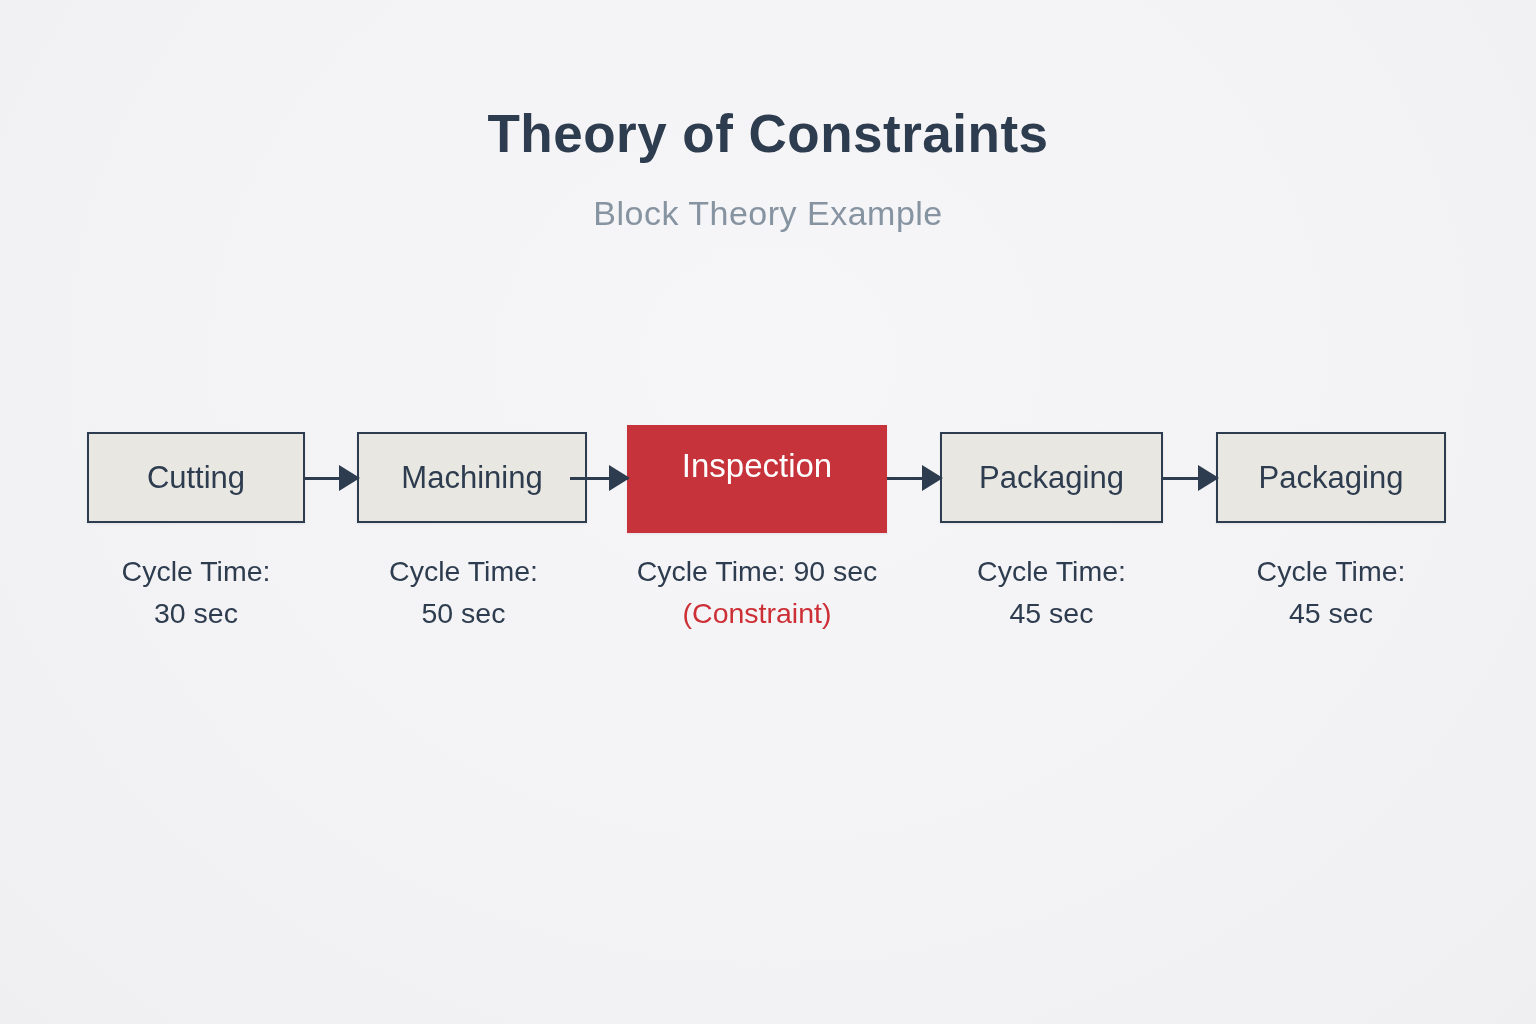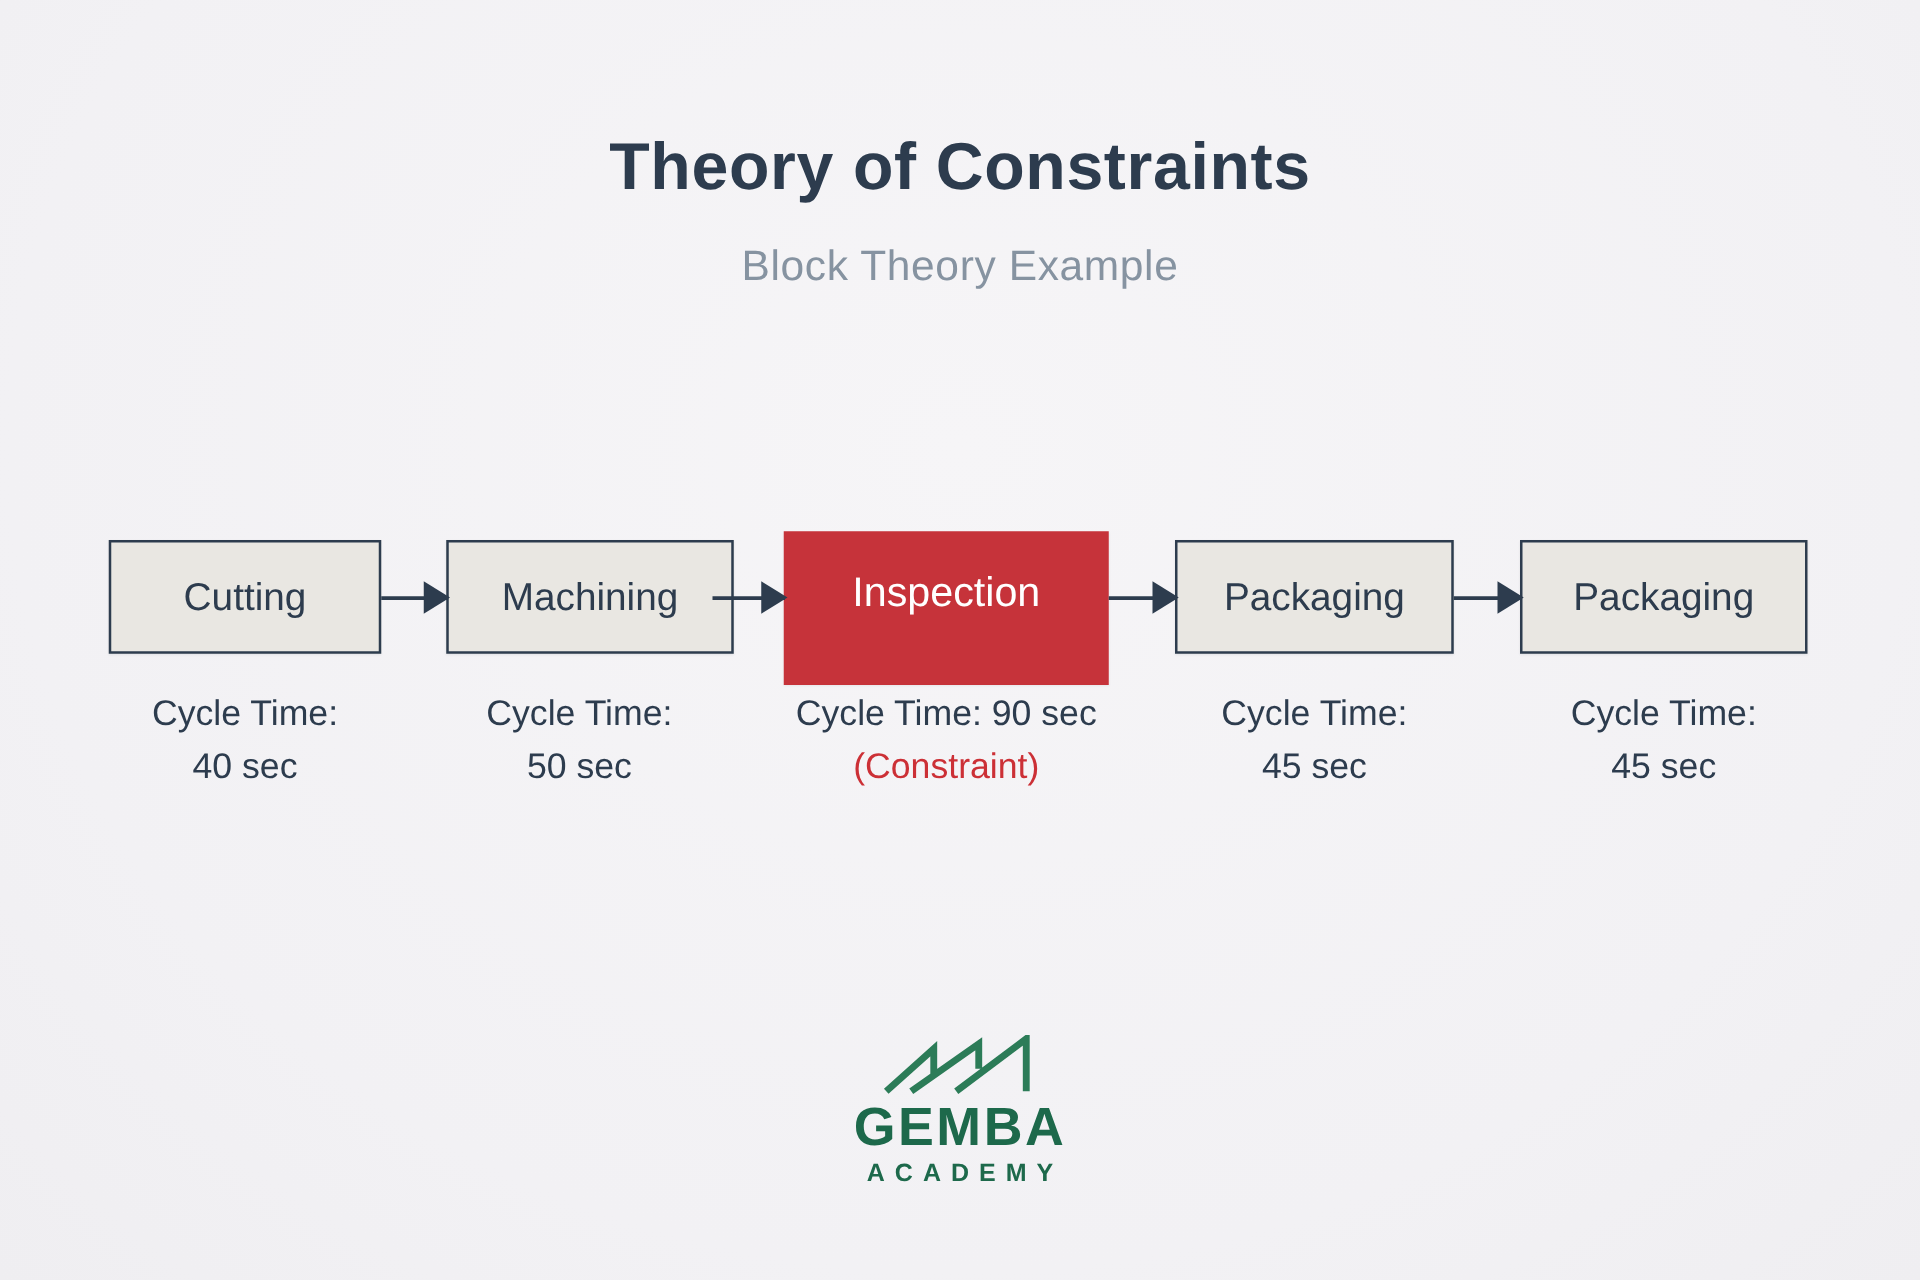--- a/index.html
+++ b/index.html
@@ -33,21 +33,21 @@
     background:#e9e7e2;
     border:2.5px solid #2d3c4e;
     box-sizing:border-box;
     display:flex;align-items:center;justify-content:center;
     font-size:31px;font-weight:400;color:#2d3c4e;
     box-shadow:0 1px 2px rgba(40,50,65,0.08);
   }
   .block.b0{left:87px;width:218px;}
   .block.b1{left:357px;width:230px;}
   .block.b2{
-    left:627px;width:260px;top:425px;height:123px;
+    left:627px;width:260px;top:425px;height:108px;
     background:#c6333a;border:none;color:#ffffff;
     font-size:33px;padding-bottom:26px;
   }
   .block.b3{left:940px;width:223px;}
   .block.b4{left:1216px;width:230px;}
 
   
   .arrow{position:absolute;top:465px;height:26px;}
   .arrow .shaft{
     position:absolute;left:0;top:11.5px;height:3px;width:100%;
@@ -123,40 +123,33 @@
     <div class="shaft"></div>
     <div class="head"></div>
   </div>
   <div class="arrow a3">
     <div class="shaft"></div>
     <div class="head"></div>
   </div>
 
   <div class="cycle c0">
     <div>Cycle Time:</div>
-    <div>40 sec</div>
+    <div>30 sec</div>
   </div>
   <div class="cycle c1">
     <div>Cycle Time:</div>
     <div>50 sec</div>
   </div>
   <div class="cycle c2">
     <div>Cycle Time: 90 sec</div>
     <div class="constraint-note">(Constraint)</div>
   </div>
   <div class="cycle c3">
     <div>Cycle Time:</div>
     <div>45 sec</div>
   </div>
   <div class="cycle c4">
     <div>Cycle Time:</div>
     <div>45 sec</div>
   </div>
 
-  <div class="logo">
-    <svg class="logo-mark" viewBox="0 0 124 48" fill="none" xmlns="http://www.w3.org/2000/svg">
-      <path d="M3 45 L41 11 L41 31 M23 45 L77 7 L77 27 M59 45 L115 3 L115 45" stroke="#2c7c58" stroke-width="5.5" stroke-linejoin="miter" fill="none"></path>
-    </svg>
-    <div class="logo-word">GEMBA</div>
-    <div class="logo-sub">ACADEMY</div>
-  </div>
 
 </div>
 
 </body></html>

